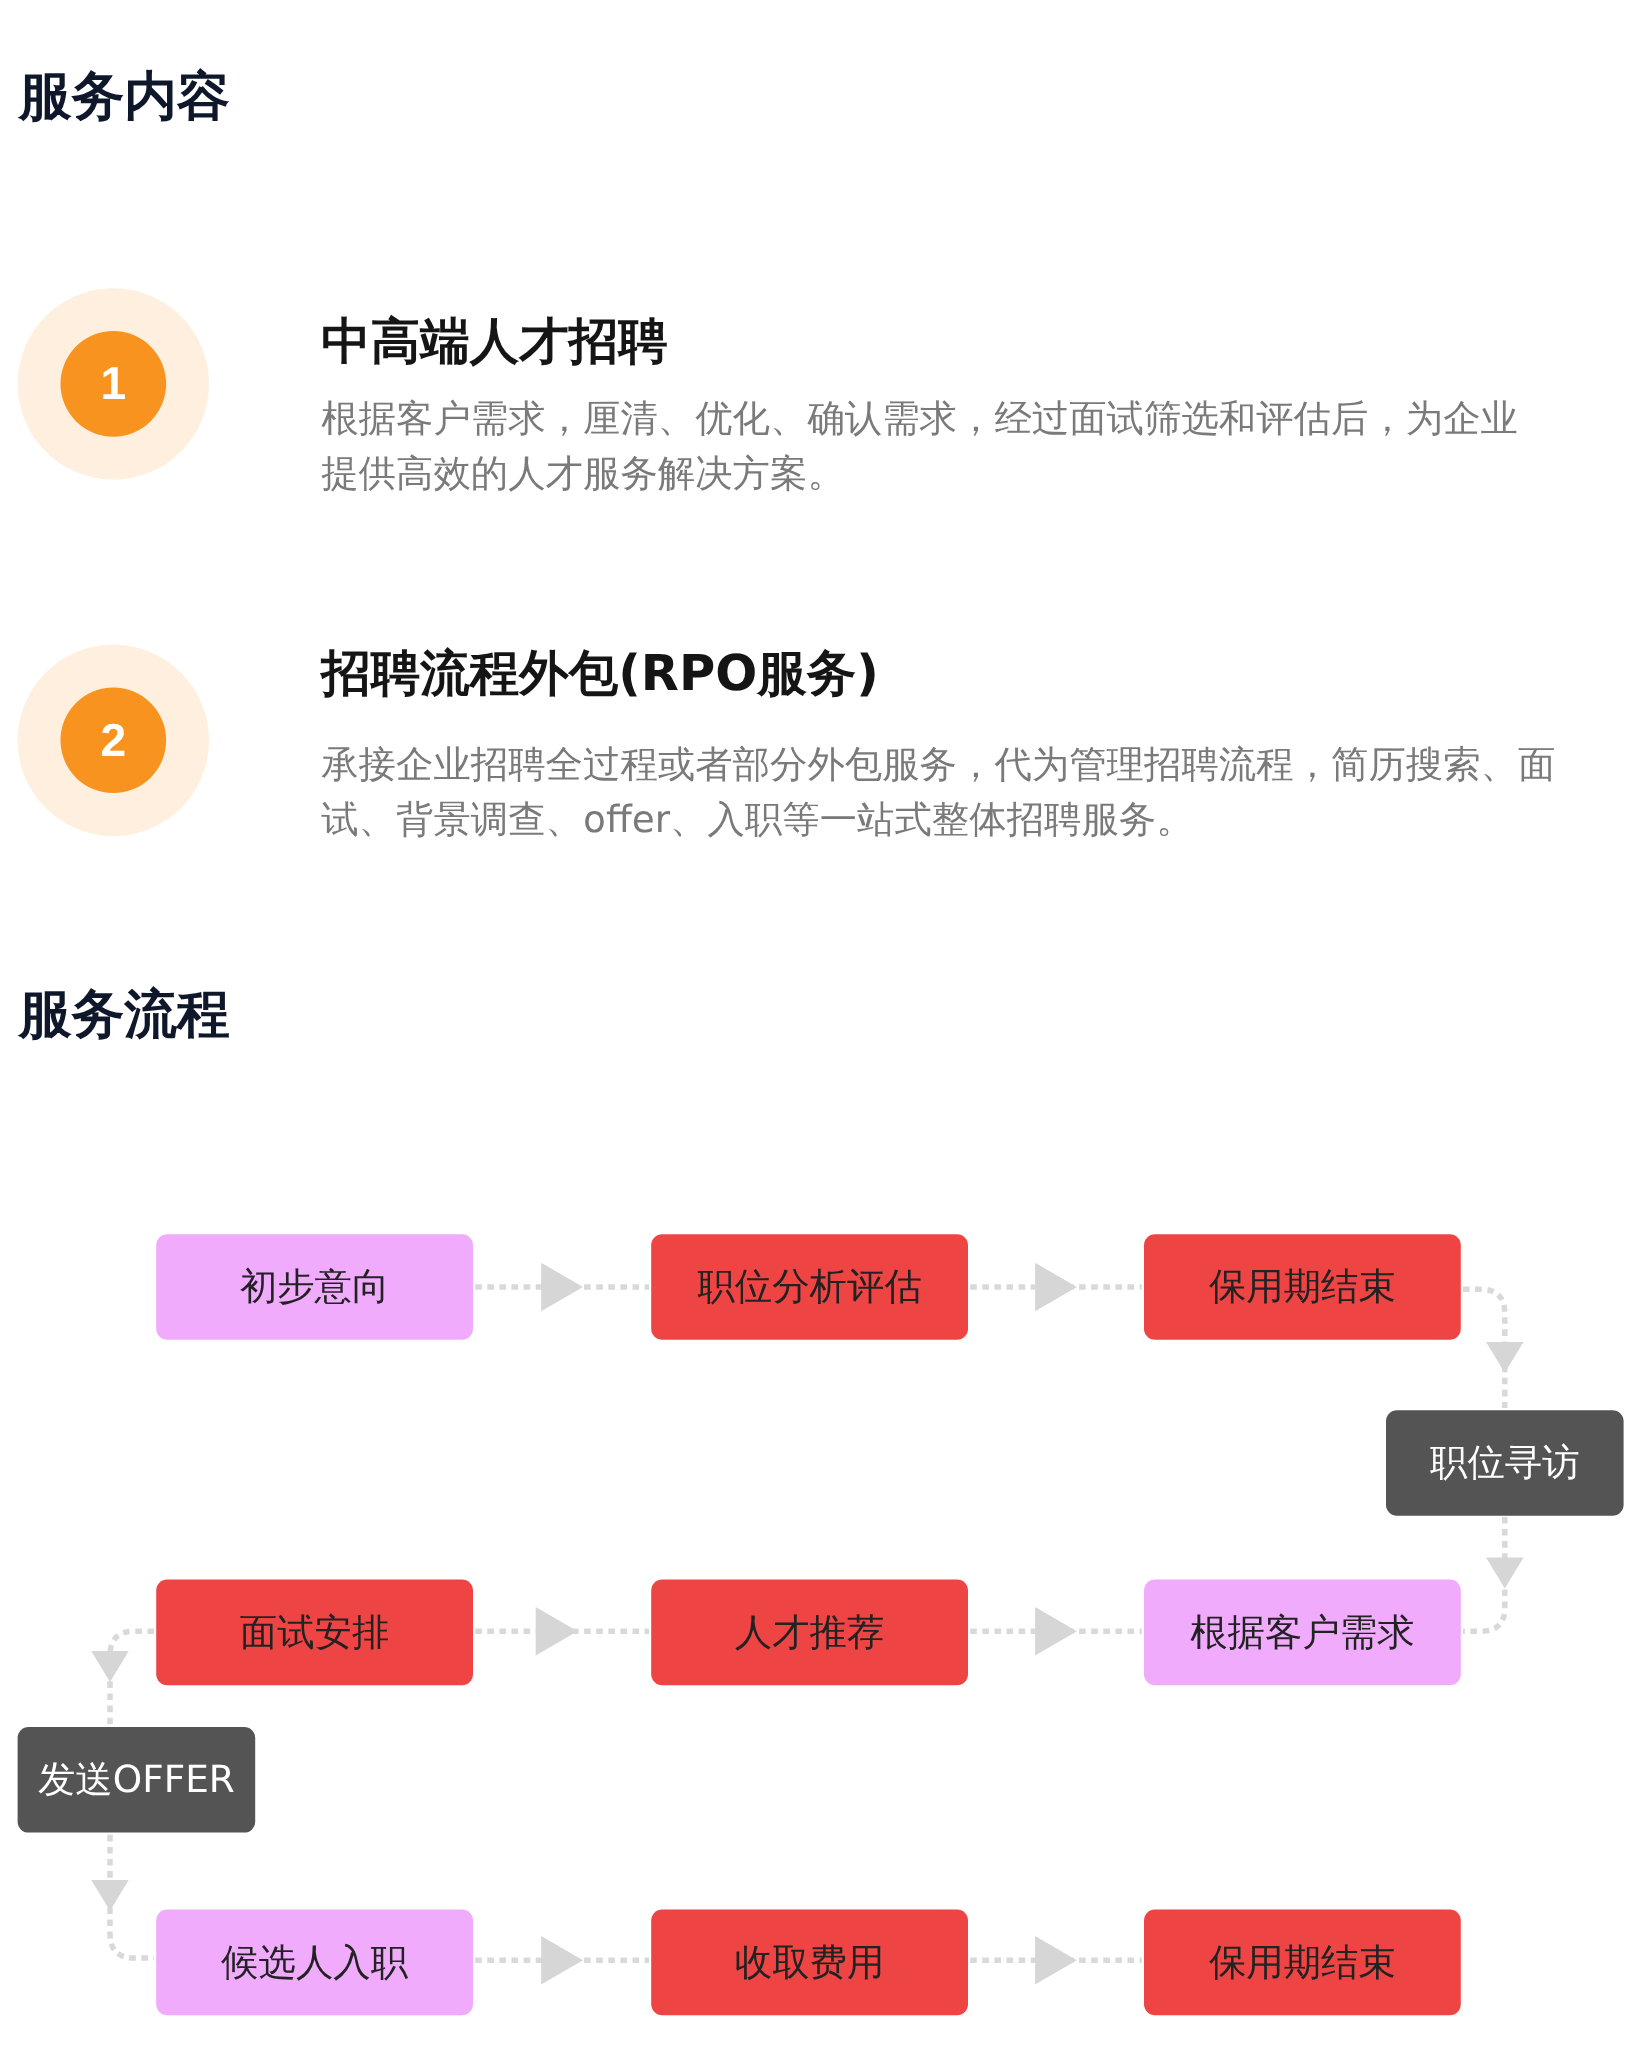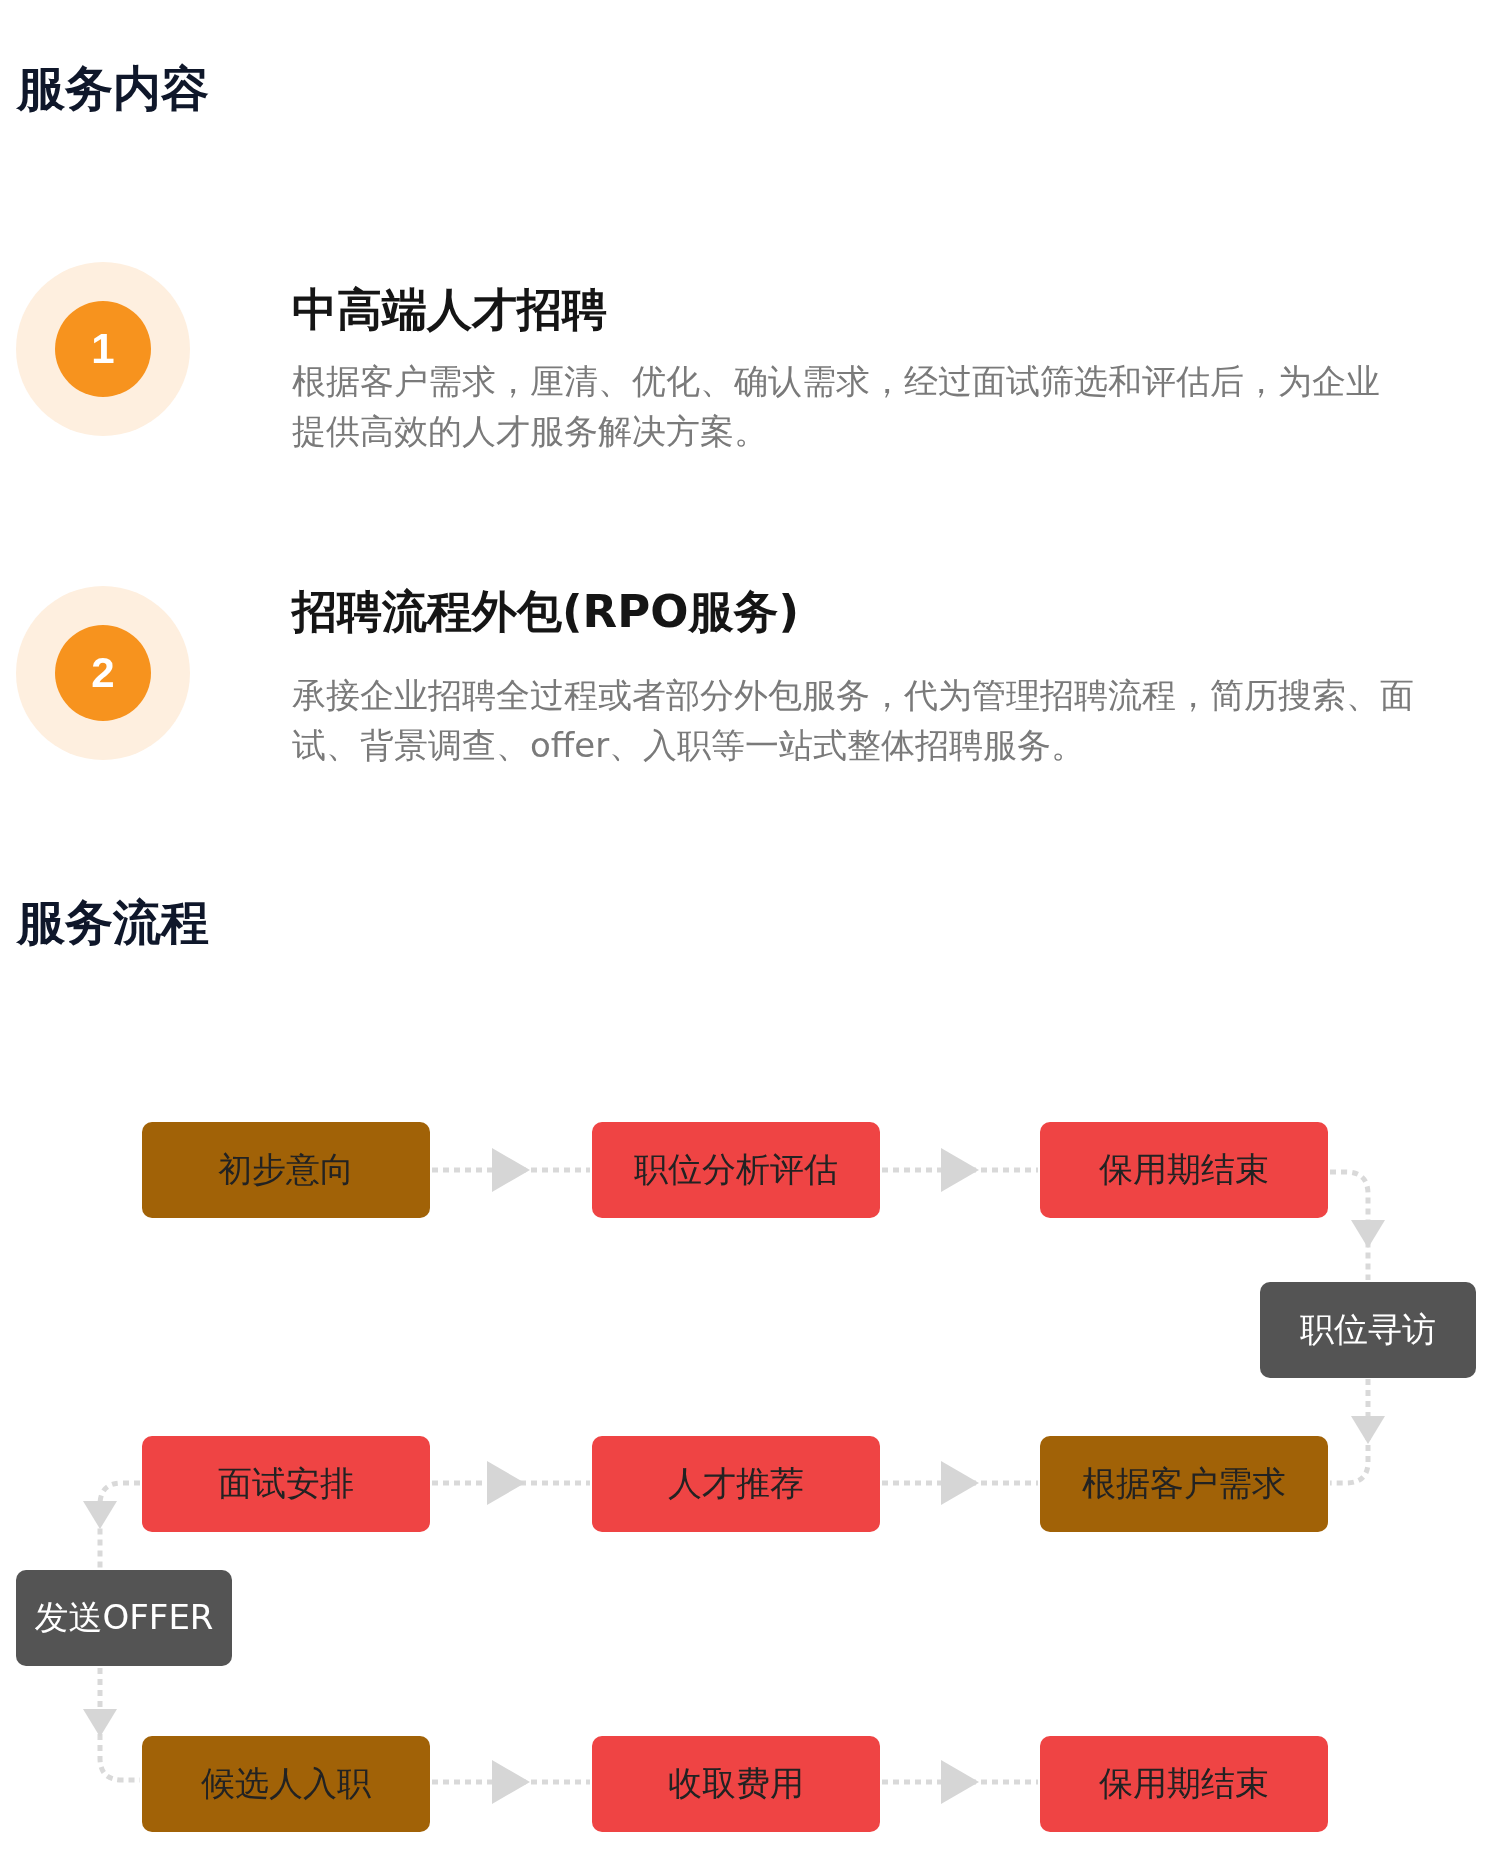--- a/index.html
+++ b/index.html
@@ -9,21 +9,21 @@
   .circle-outer { position:absolute; width:174px; height:174px; border-radius:50%; background:#FEEFDF; }
   .circle-inner { position:absolute; left:39px; top:39px; width:96px; height:96px; border-radius:50%; background:#F7931E;
                   color:#fff; font-size:42px; font-weight:bold; display:flex; align-items:center; justify-content:center; font-family:"Liberation Sans",sans-serif; }
   .item-title { position:absolute; left:292px; font-size:45px; font-weight:bold; color:#151515; line-height:56px; white-space:nowrap; }
   .item-desc { position:absolute; left:292px; font-size:34px; color:#7a7a7a; line-height:50px; }
   .item-desc span { display:block; white-space:nowrap; }
   .flow-box { position:absolute; height:96px; border-radius:10px; display:flex; align-items:center; justify-content:center;
               font-size:34px; color:#222; white-space:nowrap; }
   .w288 { width:288px; }
   .w216 { width:216px; }
-  .orange { background:#a16207; }
+  .orange { background:#f0abfc; }
   .peach { background:#ef4444; }
   .dark { background:#545454; color:#ffffff; }
   svg.connectors { position:absolute; left:0; top:0; }
 </style>
 </head>
 <body>
 
 <div class="section-title" style="top:58px;">服务内容</div>
 
 <div>

